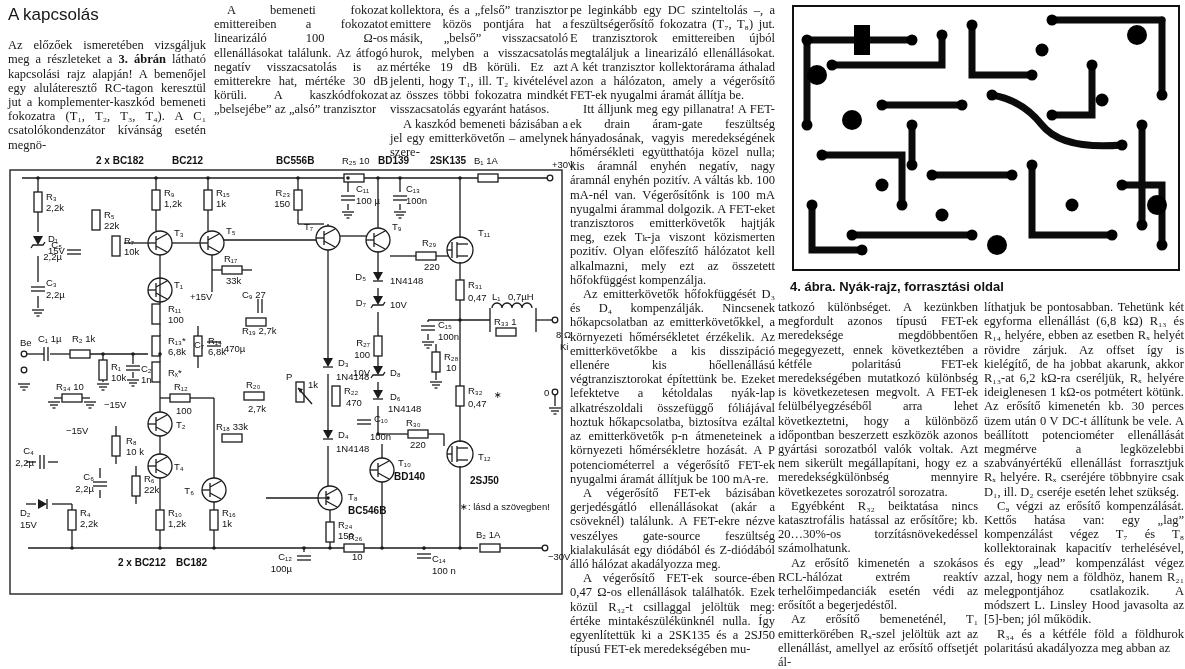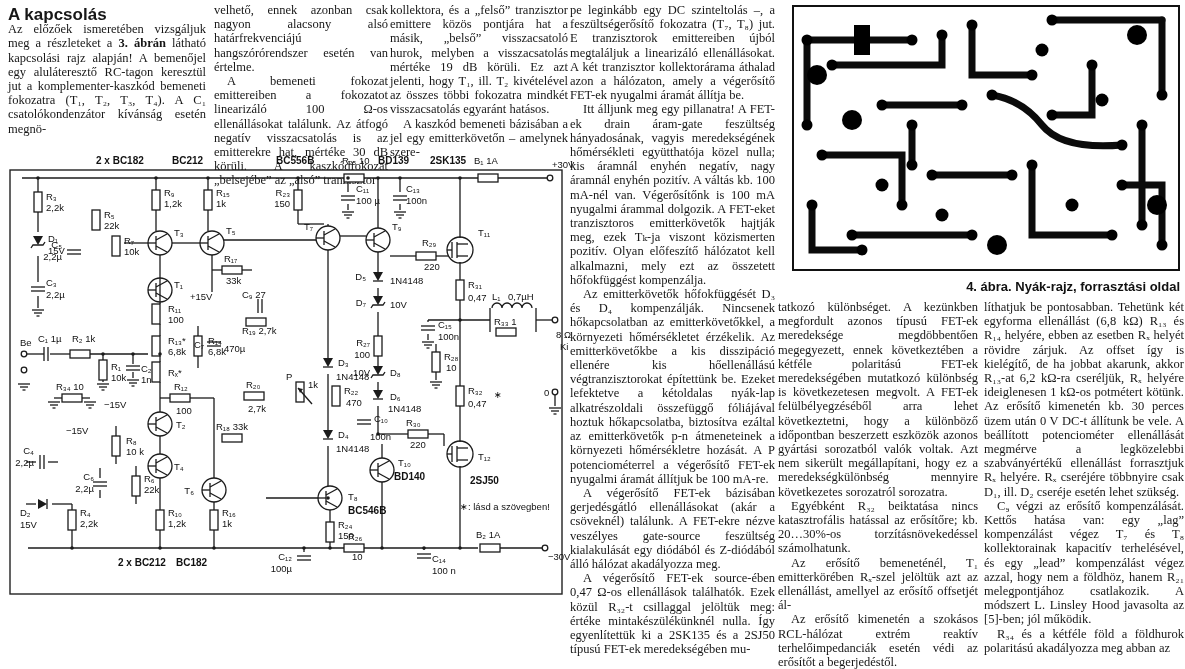--- a/index.html
+++ b/index.html
@@ -1,72 +1,71 @@
 <!DOCTYPE html>
 <html><head>
 <meta charset="utf-8">
 <style>
   *{margin:0;padding:0;box-sizing:border-box}
   html,body{width:1185px;height:669px;background:#fff;overflow:hidden}
   body{position:relative;font-family:"Liberation Serif","DejaVu Serif",serif;color:#161616}
   .col{position:absolute;text-align:justify;font-size:12.5px;line-height:14.2px}
   .col p{text-align:justify}
   .col p.ind{text-indent:13px}
-  h1{font-family:"Liberation Sans","DejaVu Sans",sans-serif;font-weight:bold;font-size:17px;margin-bottom:0;text-align:left}
+  h1{font-family:"Liberation Sans","DejaVu Sans",sans-serif;font-weight:normal;font-size:17px;margin-bottom:16px;text-align:left}
   .c1{left:8px;top:8px;width:198px}
   .c2{left:214px;top:3px;width:174px}
   .c3{left:390px;top:3px;width:178px}
   .c4{left:570px;top:3px;width:205px}
   .c5{left:778px;top:300px;width:200px}
   .c6{left:984px;top:300px;width:200px}
   .fig3{position:absolute;left:8px;top:148px;width:578px;height:452px}
   .fig4{position:absolute;left:792px;top:4px;width:388px;height:268px}
-  .caption{position:absolute;left:790px;top:279px;width:390px;text-align:right;
+  .caption{position:absolute;left:790px;top:279px;width:390px;text-align:left;
     font-family:"Liberation Sans","DejaVu Sans",sans-serif;font-weight:bold;font-size:13px;color:#111}
   svg .fr{fill:none;stroke:#222;stroke-width:1.4}
   svg .w{stroke:#1b1b1b;stroke-width:1.3;fill:none}
   svg rect.w{fill:#fff;stroke:#1b1b1b}
   svg .f{fill:#1b1b1b;stroke:none}
   svg text.l{font:9.5px "Liberation Sans","DejaVu Sans",sans-serif;fill:#111}
   svg text.lb{font:bold 10px "Liberation Sans","DejaVu Sans",sans-serif;fill:#111}
   .pcb-art{stroke:#0b0b0b;stroke-width:7;stroke-linecap:round;fill:none}
 </style>
 </head>
 <body>
 
 <div>
 
   <div class="col c1">
     <h1>A kapcsolás</h1>
     <p><span>Az előzőek ismeretében vizsgáljuk meg a részleteket a </span><b>3. ábrán</b><span> látható kapcsolási rajz alapján! A bemenőjel egy aluláteresztő RC-tagon keresztül jut a komplementer-kaszkód bemeneti fokozatra (T₁, T₂, T₃, T₄). A C₁ csatolókondenzátor kívánság esetén megnö-</span></p>
   </div>
 
   <div class="col c2">
-    <p>velhető, ennek azonban csak nagyon alacsony alsó határfrekvenciájú hangszórórendszer esetén van értelme.</p>
     <p class="ind">A bemeneti fokozat emittereiben a fokozatot linearizáló 100 Ω-os ellenállásokat találunk. Az átfogó negatív visszacsatolás is az emitterekre hat, mértéke 30 dB körüli. A kaszkódfokozat „belsejébe” az „alsó” tranzisztor</p>
   </div>
 
   <div class="col c3">
     <p>kollektora, és a „felső” tranzisztor emittere közös pontjára hat a másik, „belső” visszacsatoló hurok, melyben a visszacsatolás mértéke 19 dB körüli. Ez azt jelenti, hogy T₁, ill. T₂ kivételével az összes többi fokozatra mindkét visszacsatolás egyaránt hatásos.</p>
     <p class="ind">A kaszkód bemeneti bázisában a jel egy emitterkövetőn – amelynek szere-</p>
   </div>
 
   <div class="col c4">
     <p>pe leginkább egy DC szinteltolás –, a feszültségerősítő fokozatra (T₇, T₈) jut. E tranzisztorok emittereiben újból megtaláljuk a linearizáló ellenállásokat. A két tranzisztor kollektorárama áthalad azon a hálózaton, amely a végerősítő FET-ek nyugalmi áramát állítja be.</p>
     <p class="ind">Itt álljunk meg egy pillanatra! A FET-ek drain áram-gate feszültség hányadosának, vagyis meredekségének hőmérsékleti együtthatója közel nulla; kis áramnál enyhén negatív, nagy áramnál enyhén pozitív. A váltás kb. 100 mA-nél van. Végerősítőnk is 100 mA nyugalmi árammal dolgozik. A FET-eket tranzisztoros emitterkövetők hajtják meg, ezek Tₖ-ja viszont közismerten pozitív. Olyan előfeszítő hálózatot kell alkalmazni, mely ezt az összetett hőfokfüggést kompenzálja.</p>
     <p class="ind">Az emitterkövetők hőfokfüggését D₃ és D₄ kompenzálják. Nincsenek hőkapcsolatban az emitterkövetőkkel, a környezeti hőmérsékletet érzékelik. Az emitterkövetőkbe a kis disszipáció ellenére kis hőellenállású végtranzisztorokat építettünk be. Ezeket lefektetve a kétoldalas nyák-lap alkatrészoldali összefüggő fóliájával hoztuk hőkapcsolatba, biztosítva ezáltal az emitterkövetők p-n átmeneteinek a környezeti hőmérsékletre hozását. A P potenciométerrel a végerősítő FET-ek nyugalmi áramát állítjuk be 100 mA-re.</p>
     <p class="ind">A végerősítő FET-ek bázisában gerjedésgátló ellenállásokat (akár a csöveknél) találunk. A FET-ekre nézve veszélyes gate-source feszültség kialakulását egy diódából és Z-diódából álló hálózat akadályozza meg.</p>
     <p class="ind">A végerősítő FET-ek source-ében 0,47 Ω-os ellenállások találhatók. Ezek közül R₃₂-t csillaggal jelöltük meg: értéke mintakészülékünknél nulla. Így egyenlítettük ki a 2SK135 és a 2SJ50 típusú FET-ek meredekségében mu-</p>
   </div>
 
   <div class="col c5">
     <p>tatkozó különbséget. A kezünkben megfordult azonos típusú FET-ek meredeksége megdöbbentően megegyezett, ennek következtében a kétféle polaritású FET-ek meredekségében mutatkozó különbség is következetesen megvolt. A FET-ek felülbélyegzéséből arra lehet következtetni, hogy a különböző időpontban beszerzett eszközök azonos gyártási sorozatból valók vo­ltak. Azt nem sikerült megállapítani, hogy ez a meredekségkülönbség mennyire következetes sorozatról sorozatra.</p>
     <p class="ind">Egyébként R₃₂ beiktatása nincs katasztrofális hatással az erősítőre; kb. 20…30%-os torzításnövekedéssel számolhatunk.</p>
+    <p class="ind">Az erősítő kimenetén a szokásos RCL-hálózat extrém reaktív terhelőimpedanciák esetén védi az erősítőt a begerjedéstől.</p>
     <p class="ind">Az erősítő bemeneténél, T₁ emitterkörében Rₓ-szel jelöltük azt az ellenállást, amellyel az erősítő offsetjét ál-</p>
-    <p class="ind">Az erősítő kimenetén a szokásos RCL-hálózat extrém reaktív terhelőimpedanciák esetén védi az erősítőt a begerjedéstől.</p>
   </div>
 
   <div class="col c6">
     <p>líthatjuk be pontosabban. Tehetünk két egyforma ellenállást (6,8 kΩ) R₁₃ és R₁₄ helyére, ebben az esetben Rₓ helyét rövidre zárjuk. Az offset így is kielégítő, de ha jobbat akarunk, akkor R₁₃-at 6,2 kΩ-ra cseréljük, Rₓ helyére ideiglenesen 1 kΩ-os potmétert kötünk. Az erősítő kimenetén kb. 30 perces üzem után 0 V DC-t állítunk be vele. A beállított potenciométer ellenállását megmérve a legközelebbi szabványértékű ellenállást forrasztjuk Rₓ helyére. Rₓ cseréjére többnyire csak D₁, ill. D₂ cseréje esetén lehet szükség.</p>
     <p class="ind">C₉ végzi az erősítő kompenzálását. Kettős hatása van: egy „lag” kompenzálást végez T₇ és T₈ kollektorainak kapacitív terhelésével, és egy „lead” kompenzálást végez azzal, hogy nem a földhöz, hanem R₂₁ melegpontjához csatlakozik. A módszert L. Linsley Hood javasolta az [5]-ben; jól működik.</p>
     <p class="ind">R₃₄ és a kétféle föld a földhurok polaritású akadályozza meg abban az</p>
   </div>
 
   <svg class="fig3" viewBox="0 0 578 452">
     <rect x="2" y="22" width="552" height="424" class="fr"></rect>

